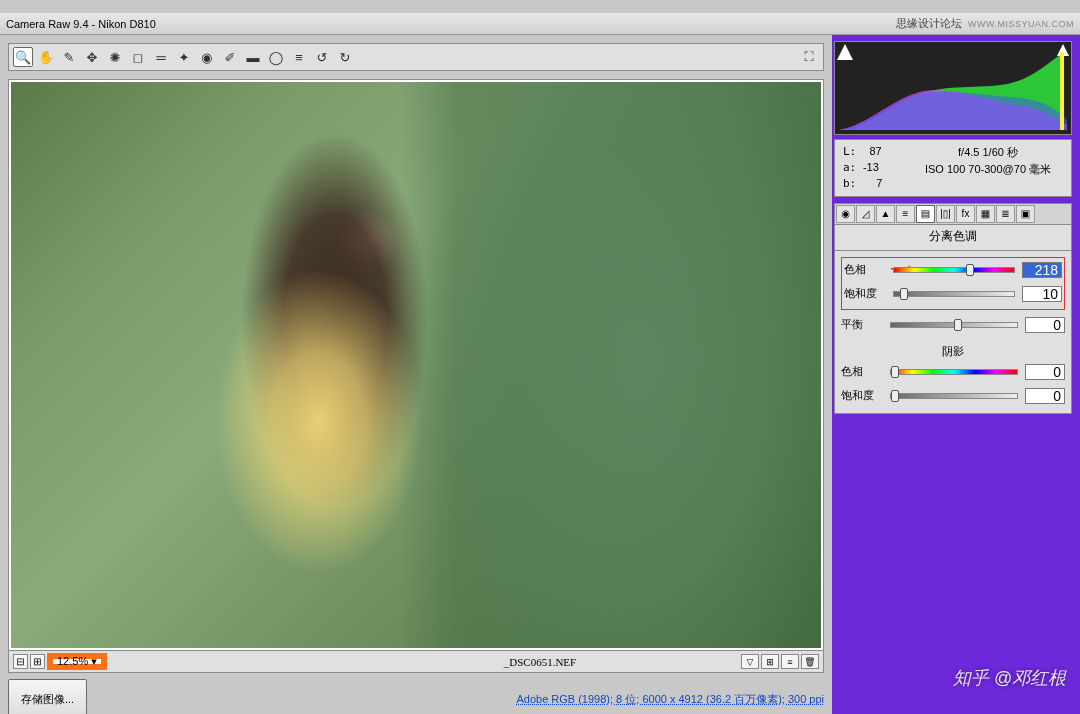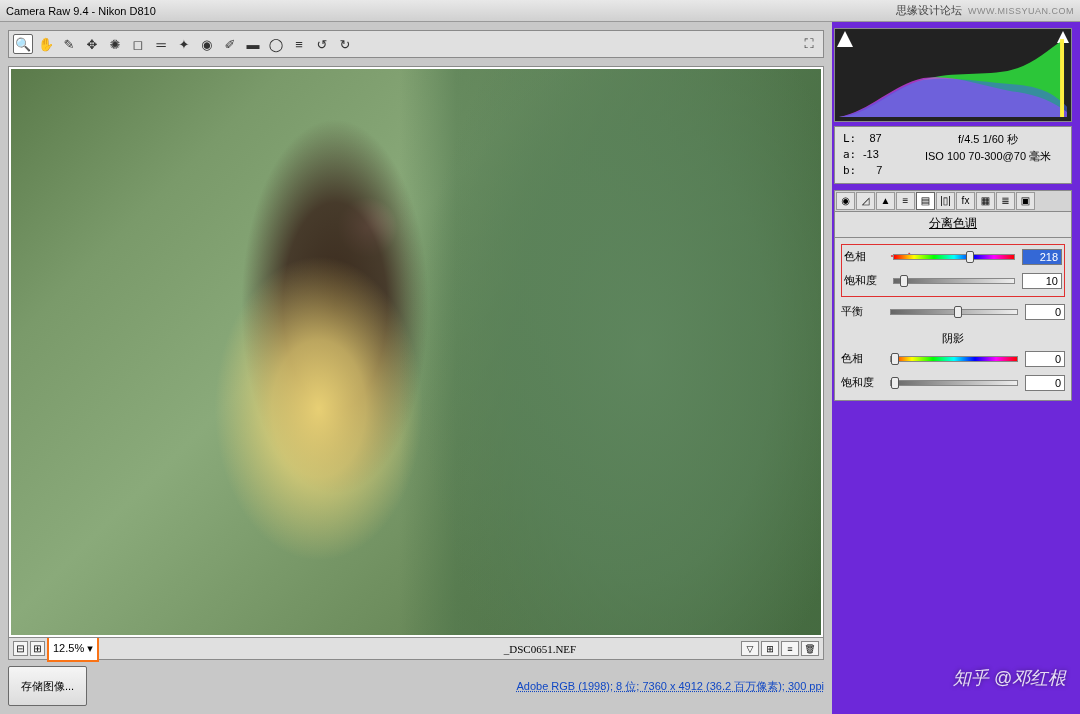--- a/index.html
+++ b/index.html
@@ -1,57 +1,57 @@
 <!DOCTYPE html>
 <html><head>
 <meta charset="utf-8">
 <style>
 * { box-sizing: border-box; margin: 0; padding: 0; font-family: "Microsoft YaHei", Arial, sans-serif; }
 body { width: 1080px; height: 714px; background: #c8c8c8; overflow: hidden; position: relative; }
-.title-bar { height: 22px; background: linear-gradient(#e8e8e8,#d0d0d0); border-bottom: 1px solid #999; display: flex; align-items: center; padding: 0 6px; font-size: 11px; }
+.title-bar { height: 22px; background: linear-gradient(#e8e8e8,#d0d0d0); border-bottom: 1px solid #999; display: flex; align-items: center; padding: 0 6px; font-size: 11px; margin-top: 13px; }
 .title-bar .right { margin-left: auto; font-size: 11px; color: #444; }
 .title-bar .right .url { font-size: 9px; color: #888; letter-spacing: 0.5px; margin-left: 6px; }
 .main { display: flex; height: calc(100% - 22px); }
 .left { flex: 1; display: flex; flex-direction: column; padding: 8px; }
 .right-panel { width: 248px; background: #6d28d9; padding: 6px 8px 6px 2px; display: flex; flex-direction: column; }
 .toolbar { height: 28px; background: #e0e0e0; border: 1px solid #8a8a8a; display: flex; align-items: center; padding: 0 4px; gap: 3px; margin-bottom: 8px; }
 .tool-btn { width: 20px; height: 20px; display: flex; align-items: center; justify-content: center; cursor: pointer; border-radius: 2px; font-size: 13px; color: #333; }
 .tool-btn.active { background: #fff; border: 1px solid #666; }
 .toolbar .spacer { flex: 1; }
 .preview-wrap { flex: 1; background: #fff; border: 1px solid #8a8a8a; display: flex; align-items: center; justify-content: center; position: relative; padding: 2px; }
 .preview { width: 100%; height: 100%; background: linear-gradient(135deg,#5a7a4a 0%,#7a9a6a 20%,#8aaa7a 40%,#6a8a5a 70%,#5a7a4a 100%); position: relative; overflow: hidden; }
 .preview::before { content:""; position:absolute; inset:0; background: radial-gradient(ellipse 260px 380px at 38% 60%, rgba(240,215,120,0.95) 0%, rgba(240,215,120,0.7) 18%, transparent 40%), radial-gradient(ellipse 130px 260px at 40% 42%, rgba(50,30,20,0.92) 0%, rgba(60,40,30,0.85) 40%, transparent 72%), radial-gradient(circle 40px at 44% 28%, rgba(245,225,200,0.95) 0%, transparent 75%); }
 .preview::after { content:""; position:absolute; inset:0; background: radial-gradient(ellipse 320px 560px at 78% 50%, rgba(95,135,95,0.9) 0%, rgba(90,130,90,0.7) 40%, transparent 70%), linear-gradient(90deg, rgba(70,100,60,0) 0%, rgba(70,100,60,0) 48%, rgba(70,110,70,0.5) 55%, rgba(60,100,60,0.7) 100%); }
 .bottom-bar { height: 22px; background: #e0e0e0; border: 1px solid #8a8a8a; border-top: none; display: flex; align-items: center; padding: 0 4px; font-size: 11px; }
 .zoom-btn { width: 15px; height: 15px; border: 1px solid #888; background: #f5f5f5; margin-right: 2px; display: inline-flex; align-items: center; justify-content: center; font-size: 10px; cursor: pointer; }
-.zoom-val { border: 2px solid #f97316; background: #fff; padding: 0 4px; height: 27px; line-height: 13px; display: inline-flex; align-items: center; }
+.zoom-val { border: 6px solid #f97316; background: #fff; padding: 0 4px; height: 17px; line-height: 13px; display: inline-flex; align-items: center; }
 .filename { position: absolute; left: 50%; transform: translateX(-50%); font-family: Liberation Serif, serif; }
 .bottom-bar .mini-icons { margin-left: auto; display: flex; gap: 2px; }
 .mini-btn { width: 18px; height: 15px; border: 1px solid #888; background: #f5f5f5; cursor: pointer; display: flex; align-items: center; justify-content: center; font-size: 9px; }
 .footer-row { display: flex; align-items: center; padding: 6px 0 0; gap: 12px; }
 .btn { height: 40px; padding: 0 12px; border: 1px solid #6a6a6a; background: linear-gradient(#f5f5f5,#dcdcdc); font-size: 11px; cursor: pointer; border-radius: 2px; }
 .btn.primary { border-color: #2a70c0; box-shadow: 0 0 0 1px #6ab0ff inset; }
 .meta { color: #1047c4; text-decoration: underline dotted; font-size: 11px; margin-left: auto; cursor: pointer; }
 .histo-wrap { height: 94px; border: 1px solid #8a8a8a; background: #222; position: relative; margin-bottom: 4px; }
 .histo-wrap .tri { position: absolute; top: 2px; width: 12px; height: 12px; background: #fff; clip-path: polygon(0 100%,100% 100%,50% 0); }
 .histo-wrap .tri.left { left: 2px; } .histo-wrap .tri.right { right: 2px; }
 .histo { position:absolute; inset:6px 4px 4px; }
 .histo svg { width:100%; height:100%; }
 .info-box { border: 1px solid #8a8a8a; background: #e0e0e0; padding: 4px 8px; font-size: 11px; display: flex; gap: 10px; margin-bottom: 6px; }
 .info-box .lab { width: 60px; font-family: monospace; line-height: 1.35; }
 .info-box .exif { flex: 1; text-align: center; line-height: 1.5; }
 .tab-row { height: 22px; display: flex; gap: 1px; border: 1px solid #8a8a8a; background: #d4d4d4; margin-bottom: 0; align-items: center; padding: 1px; }
 .tab { width: 19px; height: 18px; background: #e4e4e4; border: 1px solid #999; display: flex; align-items: center; justify-content: center; font-size: 10px; cursor: pointer; }
 .tab.active { background: #fff; border-color: #666; }
-.panel-title { text-align: center; font-size: 12px; padding: 3px 14px 5px; background: #e0e0e0; border: 1px solid #8a8a8a; border-top: none; text-decoration: underline; }
+.panel-title { text-align: center; font-size: 12px; padding: 3px 14px 5px; background: #e0e0e0; border: 1px solid #8a8a8a; border-top: none; }
 .slider-block { border: 1px solid #8a8a8a; background: #e0e0e0; padding: 6px 6px 8px; margin-top: -1px; }
 .group-title { text-align: center; font-size: 11px; margin-bottom: 4px; }
 .slider-row { display: flex; align-items: center; height: 18px; gap: 4px; position: relative; }
 .slider-row .lbl { width: 42px; font-size: 11px; }
-.slider-row .val { width: 40px; height: 16px; border: 1px solid #7a7a7a; background: #fff; font-size: 11px; text-align: right; padding-right: 3px; }
+.slider-row .val { width: 40px; height: 16px; border: 1px solid #7a7a7a; background: #fff; font-size: 14px; text-align: right; padding-right: 3px; }
 .slider-row .val.sel { background: #3468d6; color: #fff; }
 .track { flex: 1; height: 6px; background: linear-gradient(90deg,#f00,#ff0,#0f0,#0ff,#00f,#f0f,#f00); border: 1px solid #888; position: relative; margin: 0 3px; }
 .track.gray { background: linear-gradient(90deg,#666,#eee); }
 .thumb { position: absolute; top: -4px; width: 8px; height: 12px; background: #eee; border: 1px solid #555; border-radius: 2px; }
 .redbox { border: 1px solid #e03030; padding: 3px 2px 6px; margin-bottom: 6px; }
 .arrow { color: #e03030; font-size: 16px; position: absolute; pointer-events: none; }
 .watermark { position: absolute; right: 14px; bottom: 24px; color: rgba(255,255,255,0.85); font-size: 18px; text-shadow: 0 0 4px rgba(0,0,0,0.5); font-style: italic; }
 .action-row{display:flex;gap:6px;justify-content:flex-end;margin-top:auto;padding-top:8px;}
 </style>
 </head>
@@ -97,21 +97,21 @@
       <span class="mini-icons">
         <span class="mini-btn">▽</span>
         <span class="mini-btn">⊞</span>
         <span class="mini-btn">≡</span>
         <span class="mini-btn">🗑</span>
       </span>
     </div>
 
     <div class="footer-row">
       <button class="btn">存储图像...</button>
-      <span class="meta">Adobe RGB (1998); 8 位; 7360 x 4912 (36.2 百万像素); 300 ppi</span>
+      <span class="meta">Adobe RGB (1998); 8 位; 6000 x 4912 (36.2 百万像素); 300 ppi</span>
     </div>
   </div>
 
   <div class="right-panel">
     <div class="histo-wrap">
       <span class="tri left"></span>
       <span class="tri right"></span>
       <div class="histo"><svg viewBox="0 0 230 80" preserveAspectRatio="none">
         <path d="M0,80 C30,78 50,55 80,45 C110,35 140,40 170,35 C195,30 210,15 224,6 L224,80 Z" fill="#30f040" opacity="0.8"></path>
         <path d="M0,80 C30,75 55,48 85,42 C115,38 145,50 175,55 C200,58 215,65 230,75 L230,80 Z" fill="#d040f0" opacity="0.75"></path>

